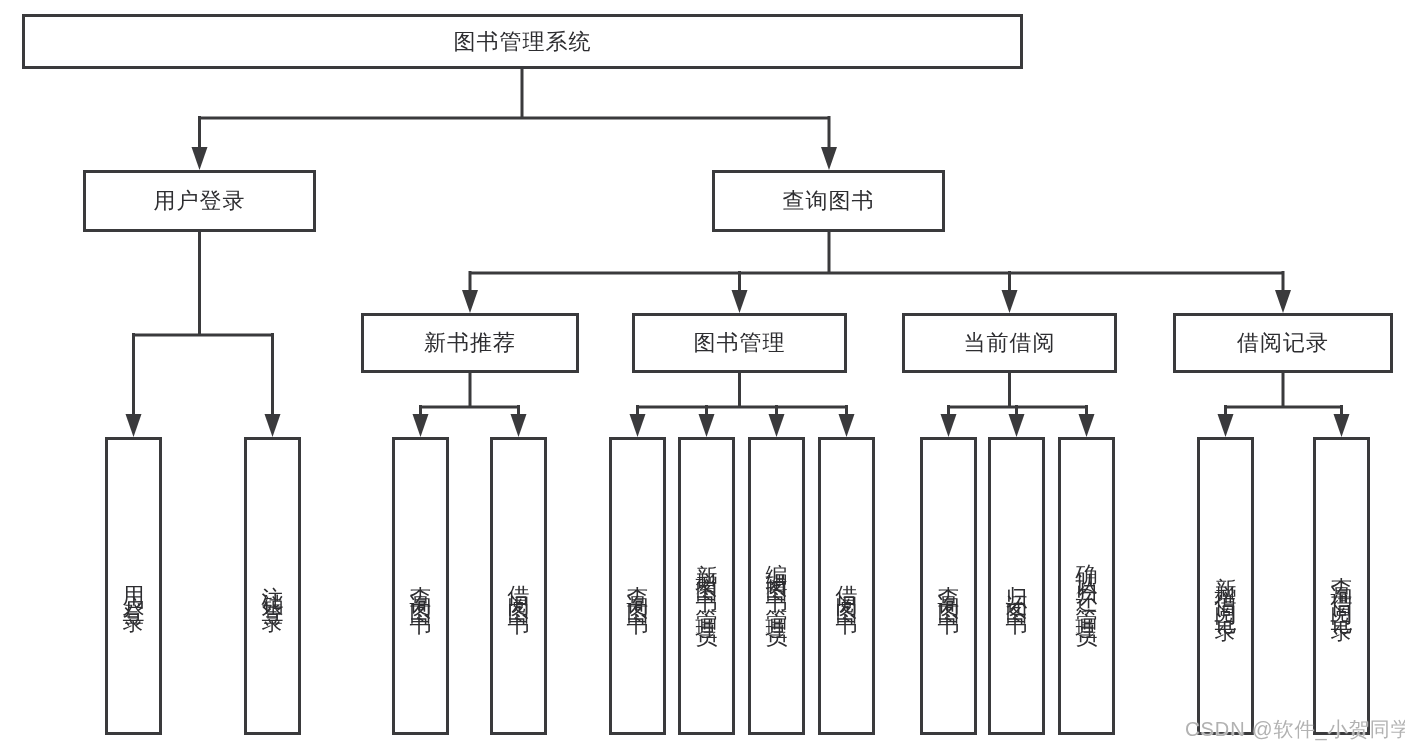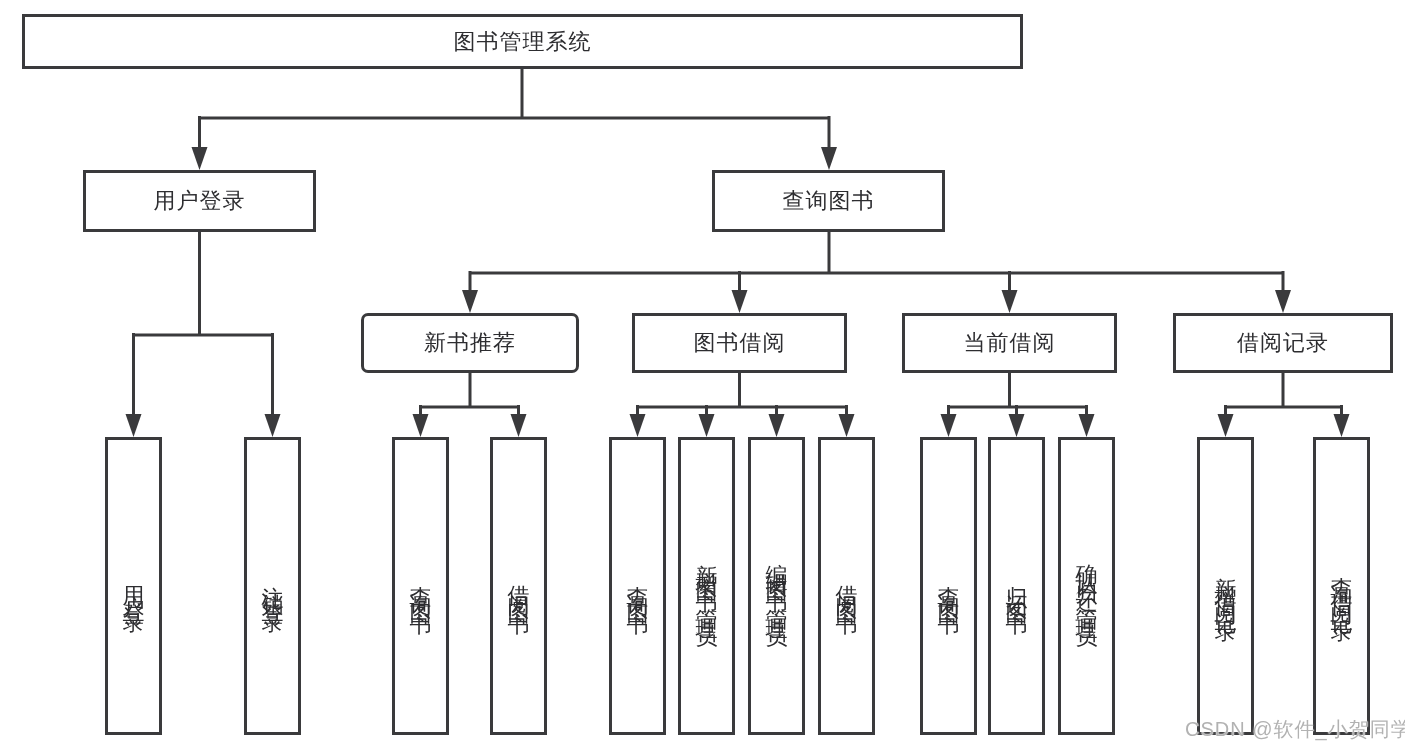--- a/index.html
+++ b/index.html
@@ -31,21 +31,21 @@
     letter-spacing: 9px;
     line-height: 1.0;
     white-space: nowrap;
   }
   
   .n-root  { left: 22px;  top: 14px;  width: 1001px; height: 55px; }
   
   .n-login { left: 83px;  top: 170px; width: 233px;  height: 62px; }
   .n-mgmt  { left: 712px; top: 170px; width: 233px;  height: 62px; }
   
-  .n-newrec  { left: 361px;  top: 313px; width: 218px; height: 60px; border-radius: 7px; }
+  .n-newrec  { left: 361px;  top: 313px; width: 218px; height: 60px; }
   .n-borrow  { left: 632px;  top: 313px; width: 215px; height: 60px; }
   .n-current { left: 902px;  top: 313px; width: 215px; height: 60px; text-align: center; }
   .n-records { left: 1173px; top: 313px; width: 220px; height: 60px; }
   
   .leaf { top: 437px; width: 57px; height: 298px; }
   .lf-1  { left: 105px;  }
   .lf-2  { left: 244px;  }
   .lf-3  { left: 392px;  }
   .lf-4  { left: 490px;  }
   .lf-5  { left: 609px;  }
@@ -125,21 +125,21 @@
     <span>用户登录</span>
   </div>
   <div class="node n-mgmt">
     <span>查询图书</span>
   </div>
 
   <div class="node n-newrec">
     <span>新书推荐</span>
   </div>
   <div class="node n-borrow">
-    <span>图书借阅</span>
+    <span>图书管理</span>
   </div>
   <div class="node n-current">
     <span>当前借阅</span>
   </div>
   <div class="node n-records">
     <span>借阅记录</span>
   </div>
 
   <div class="node vnode leaf lf-1">
     <span class="vtext">用户登录</span>

